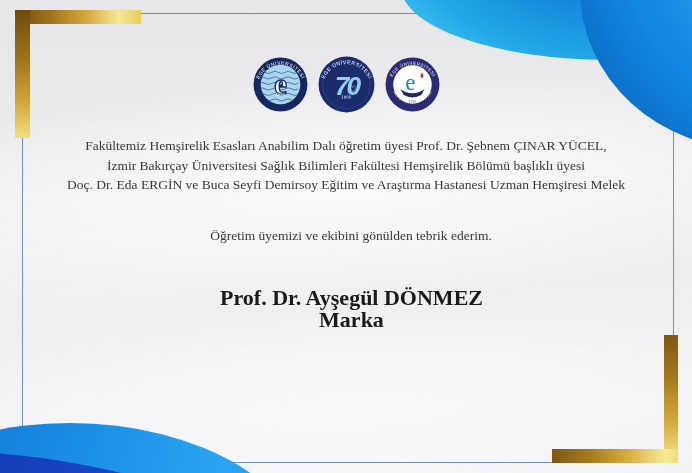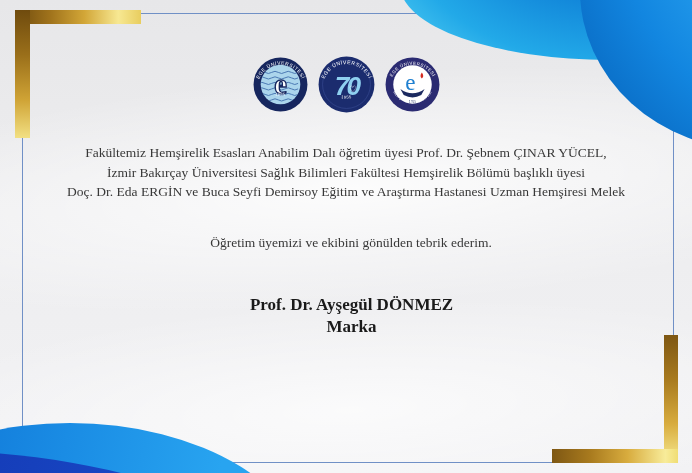--- a/index.html
+++ b/index.html
@@ -33,23 +33,23 @@
       background:linear-gradient(180deg,#6f4b0e 0%,#9a6f1a 35%,#cfa335 70%,#f2e083 100%);}
   .gold-br-v{left:664px;top:335px;width:14px;height:127px;
       background:linear-gradient(180deg,#7e5713 0%,#a87a1e 35%,#d8ac3e 70%,#f6e88f 100%);}
   .gold-br-h{left:552px;top:449px;width:126px;height:14px;
       background:linear-gradient(90deg,#7e5713 0%,#a87a1e 30%,#d8ac3e 60%,#f8ec9a 90%,#f0dd74 100%);}
   
   .content{position:absolute;inset:0;z-index:6;text-align:center;color:#333;}
   .logos{margin-top:57px;display:flex;justify-content:center;align-items:center;gap:10px;height:55px;}
   .logos svg{display:block;}
   .title{margin-top:3px;font-size:30px;font-weight:bold;letter-spacing:2px;color:#141414;}
-  .body-block{margin-top:31px;font-size:13.5px;line-height:19.6px;color:#383838;}
+  .body-block{margin-top:24px;font-size:13.5px;line-height:19.6px;color:#383838;}
   .closing{margin-top:31px;font-size:13.5px;line-height:19.6px;color:#383838;margin-left:10px;}
-  .sig{margin-top:42px;font-size:17px;font-weight:bold;line-height:22px;color:#1a1a1a;padding-left:11px;}
+  .sig{margin-top:42px;font-size:22px;font-weight:bold;line-height:22px;color:#1a1a1a;padding-left:11px;}
   .ring-text{font-family:"Liberation Sans","DejaVu Sans",sans-serif;fill:#ffffff;}
 </style>
 </head>
 <body>
 
 <div class="stage">
 
   <div class="sweep sweep1"></div>
   <div class="sweep sweep2"></div>
 

